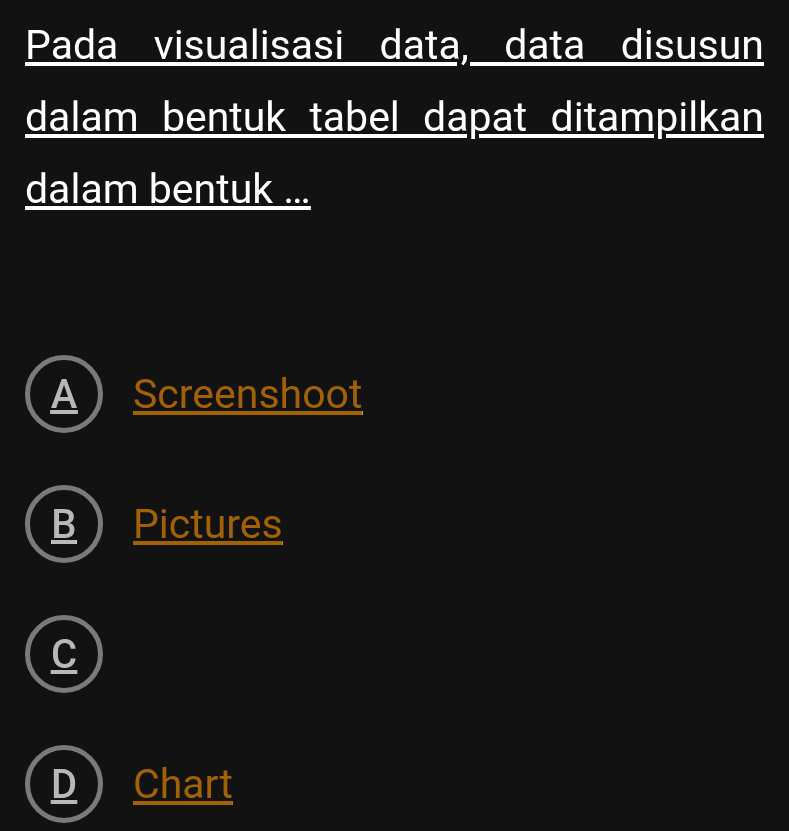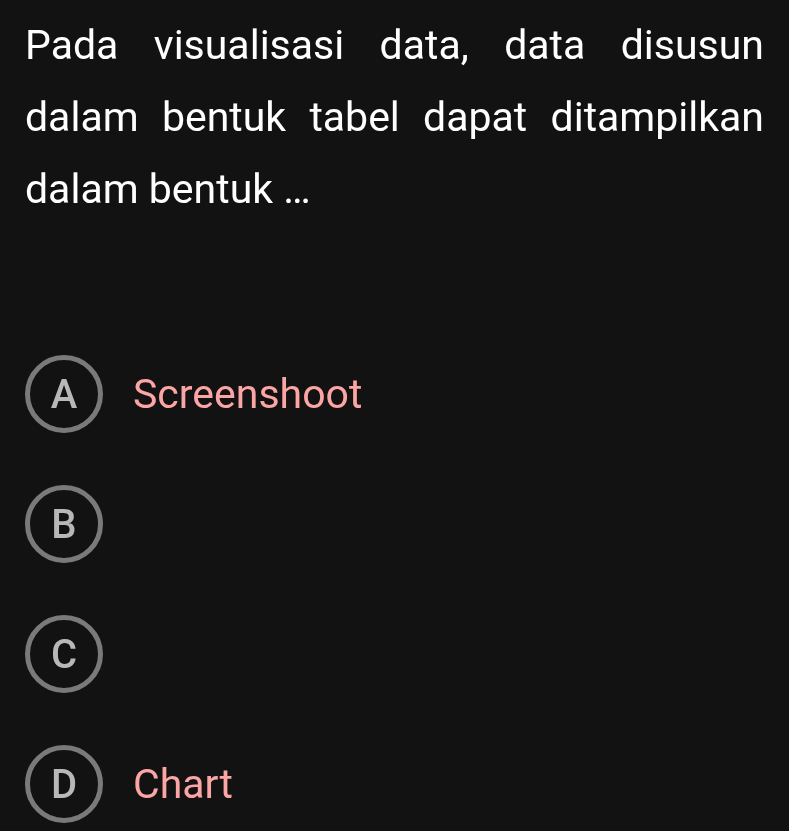--- a/index.html
+++ b/index.html
@@ -1,18 +1,19 @@
 <!DOCTYPE html>
 <html><head>
   <meta charset="utf-8">
   <style>
     * {
       margin: 0;
       padding: 0;
       box-sizing: border-box;
+      text-decoration: underline;
     }
     body {
       background-color: #121212;
       color: #ffffff;
       font-family: -apple-system, BlinkMacSystemFont, 'Segoe UI', Roboto, Helvetica, Arial, sans-serif;
       width: 789px;
       height: 831px;
       padding: 10px 25px;
     }
     .question-text {
@@ -42,35 +43,36 @@
       display: flex;
       align-items: center;
       justify-content: center;
       font-size: 40px;
       font-weight: 500;
       color: #b8b8b8;
       flex-shrink: 0;
     }
     .option-text {
       font-size: 41px;
-      color: #fca5a5;
+      color: #a16207;
     }
   </style>
 </head>
 <body>
 
 <div class="question-text">Pada visualisasi data, data disusun dalam bentuk tabel dapat ditampilkan dalam bentuk …</div>
 
 <div class="options-container">
   <div class="option">
     <div class="option-letter">A</div>
     <div class="option-text">Screenshoot</div>
   </div>
   <div class="option">
     <div class="option-letter">B</div>
+    <div class="option-text">Pictures</div>
   </div>
   <div class="option">
     <div class="option-letter">C</div>
   </div>
   <div class="option">
     <div class="option-letter">D</div>
     <div class="option-text">Chart</div>
   </div>
 </div>
 

